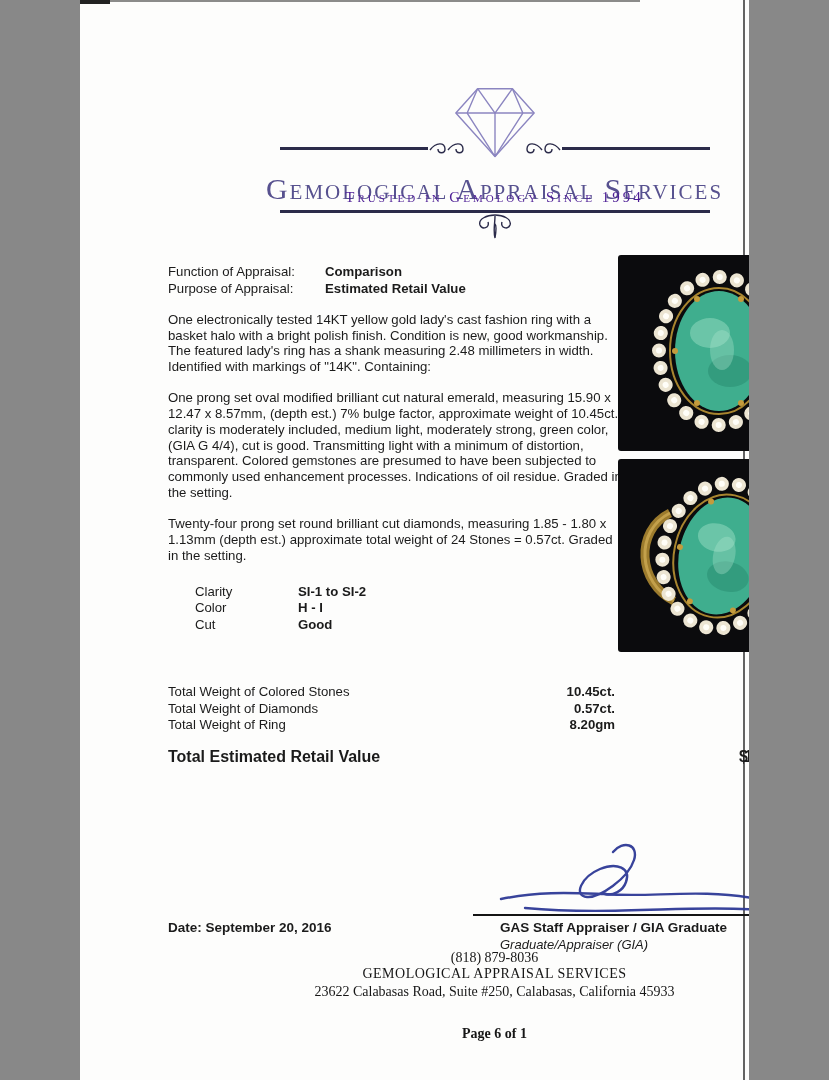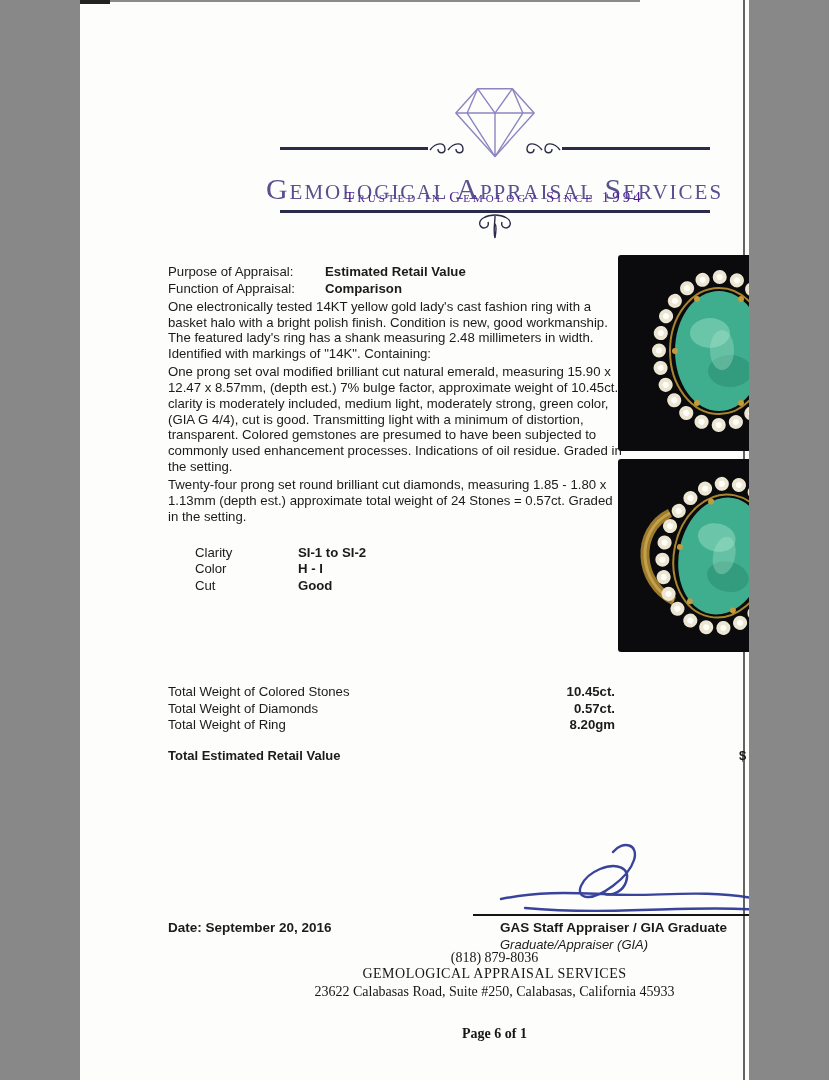--- a/index.html
+++ b/index.html
@@ -34,30 +34,30 @@
     position:absolute;left:0;top:189px;width:829px;text-align:center;
     font-family:"Liberation Serif","DejaVu Serif",serif;
     font-variant:small-caps;font-size:15px;letter-spacing:3px;color:#4c1d95;
   }
 
   
   .body-col{position:absolute;left:88px;top:264px;width:456px;font-size:13.2px;line-height:1.2;}
   .field-row{margin:0 0 1px 0;}
   .field-label{display:inline-block;width:157px;}
   .bold{font-weight:bold;}
-  .para{margin:2px 0 0 0;}
+  .para{margin:15px 0 0 0;}
   .grades{margin:20px 0 0 27px;}
   .grade-row{margin-bottom:1px;}
   .grade-label{display:inline-block;width:103px;}
 
   
   .totals{position:absolute;left:88px;top:684px;width:460px;font-size:13.2px;line-height:1.26;}
   .total-row{position:relative;height:16.6px;}
   .total-value{position:absolute;left:312px;width:135px;text-align:right;font-weight:bold;}
-  .retail-row{position:absolute;left:88px;top:748px;width:655px;font-size:13px;}
+  .retail-row{position:absolute;left:88px;top:748px;width:655px;font-size:16px;}
   .retail-label{font-weight:bold;}
   .retail-currency{position:absolute;left:571px;font-weight:bold;}
   .retail-value{position:absolute;left:567px;width:85px;text-align:center;font-weight:bold;}
 
   
   .photo{position:absolute;left:538px;width:203px;}
   .photo-1{top:255px;height:196px;}
   .photo-2{top:459px;height:193px;}
   .photo svg{width:100%;height:100%;display:block;}
 
@@ -107,24 +107,24 @@
   <h1 class="company-name">Gemological Appraisal Services</h1>
   <div class="tagline">Trusted in Gemology Since 1994</div>
 
   <div class="rule rule-bottom"></div>
   <svg class="ornament" viewBox="0 0 44 28">
     <path d="M22,2 C14,2 5,6 7,12 C9,17 17,15 15,9 M22,2 C30,2 39,6 37,12 C35,17 27,15 29,9 M22,3 C22,11 20,17 22,25 C23,19 24,13 22,11" fill="none" stroke="#2b2b4a" stroke-width="1.4"></path>
   </svg>
 
   <div class="body-col">
     <div class="field-row">
+      <span class="field-label">Function of Appraisal:</span><span class="bold">Comparison</span>
+    </div>
+    <div class="field-row">
       <span class="field-label">Purpose of Appraisal:</span><span class="bold">Estimated Retail Value</span>
-    </div>
-    <div class="field-row">
-      <span class="field-label">Function of Appraisal:</span><span class="bold">Comparison</span>
     </div>
 
     <p class="para">One electronically tested 14KT yellow gold lady's cast fashion ring with a basket halo with a bright polish finish. Condition is new, good workmanship. The featured lady's ring has a shank measuring 2.48 millimeters in width. Identified with markings of "14K".  Containing:</p>
     <p class="para">One prong set oval modified brilliant cut natural emerald, measuring 15.90 x 12.47 x 8.57mm, (depth est.)  7% bulge factor, approximate weight of 10.45ct., clarity is moderately included, medium light, moderately strong, green color, (GIA G 4/4), cut is good. Transmitting light with a minimum of distortion, transparent. Colored gemstones are presumed to have been subjected to commonly used enhancement processes. Indications of oil residue. Graded in the setting.</p>
     <p class="para">Twenty-four prong set round brilliant cut diamonds, measuring 1.85 - 1.80 x 1.13mm (depth est.) approximate total weight of 24 Stones = 0.57ct. Graded in the setting.</p>
 
     <div class="grades">
       <div class="grade-row">
         <span class="grade-label">Clarity</span><span class="bold">SI-1 to SI-2</span>
       </div>

